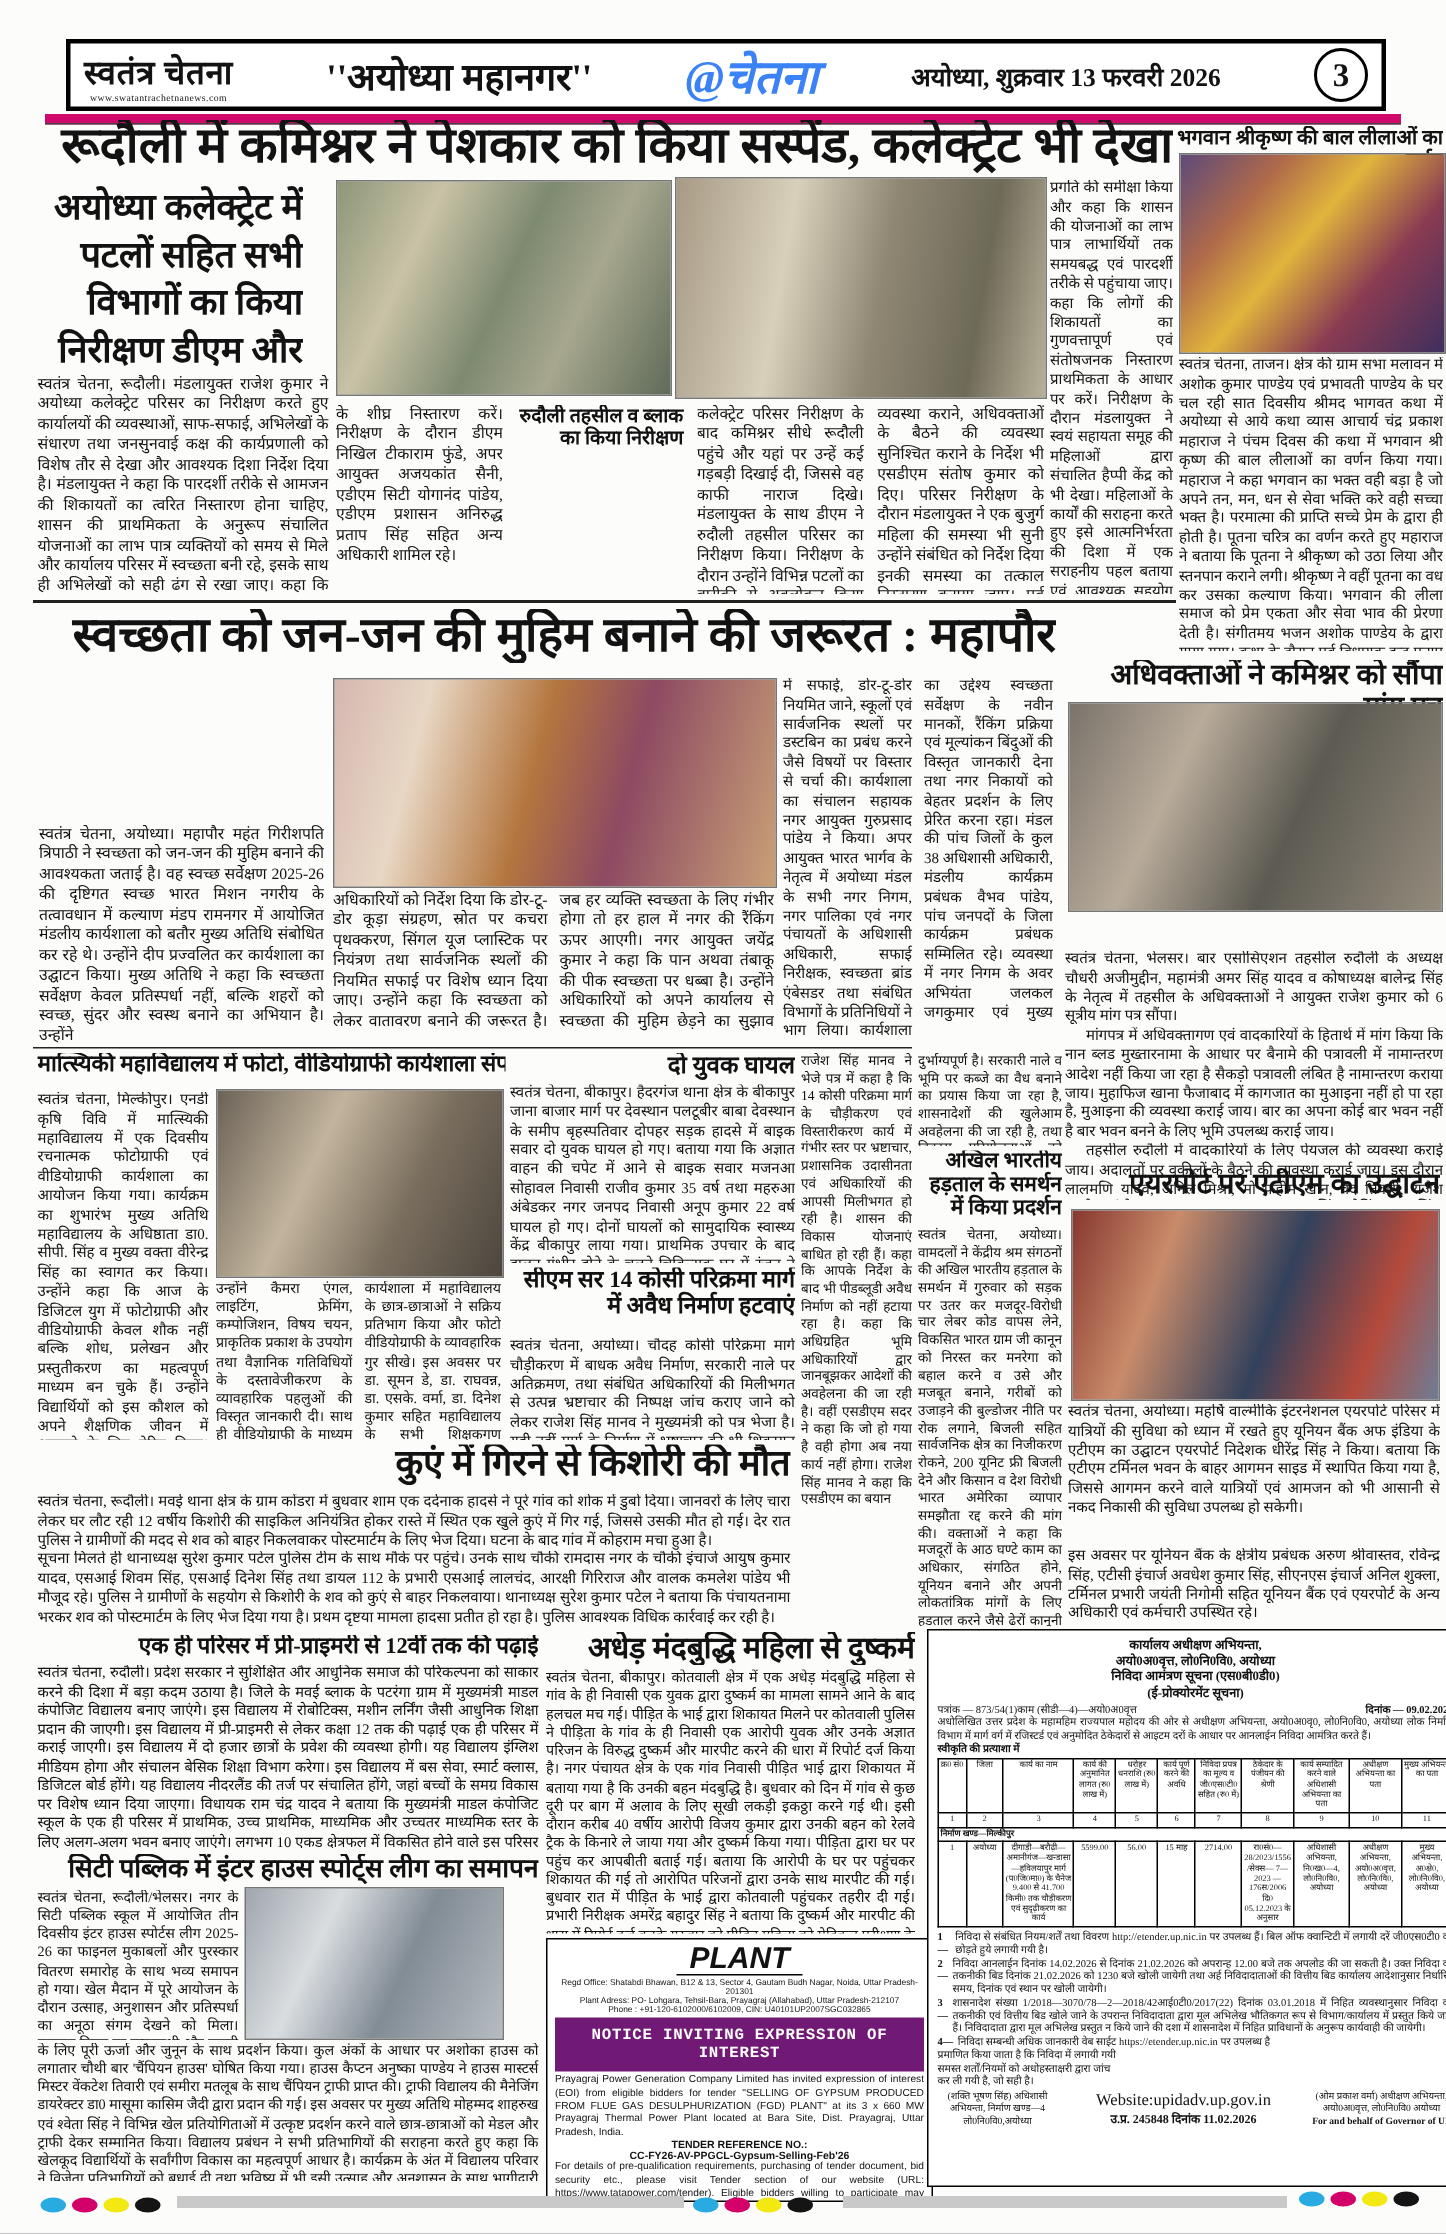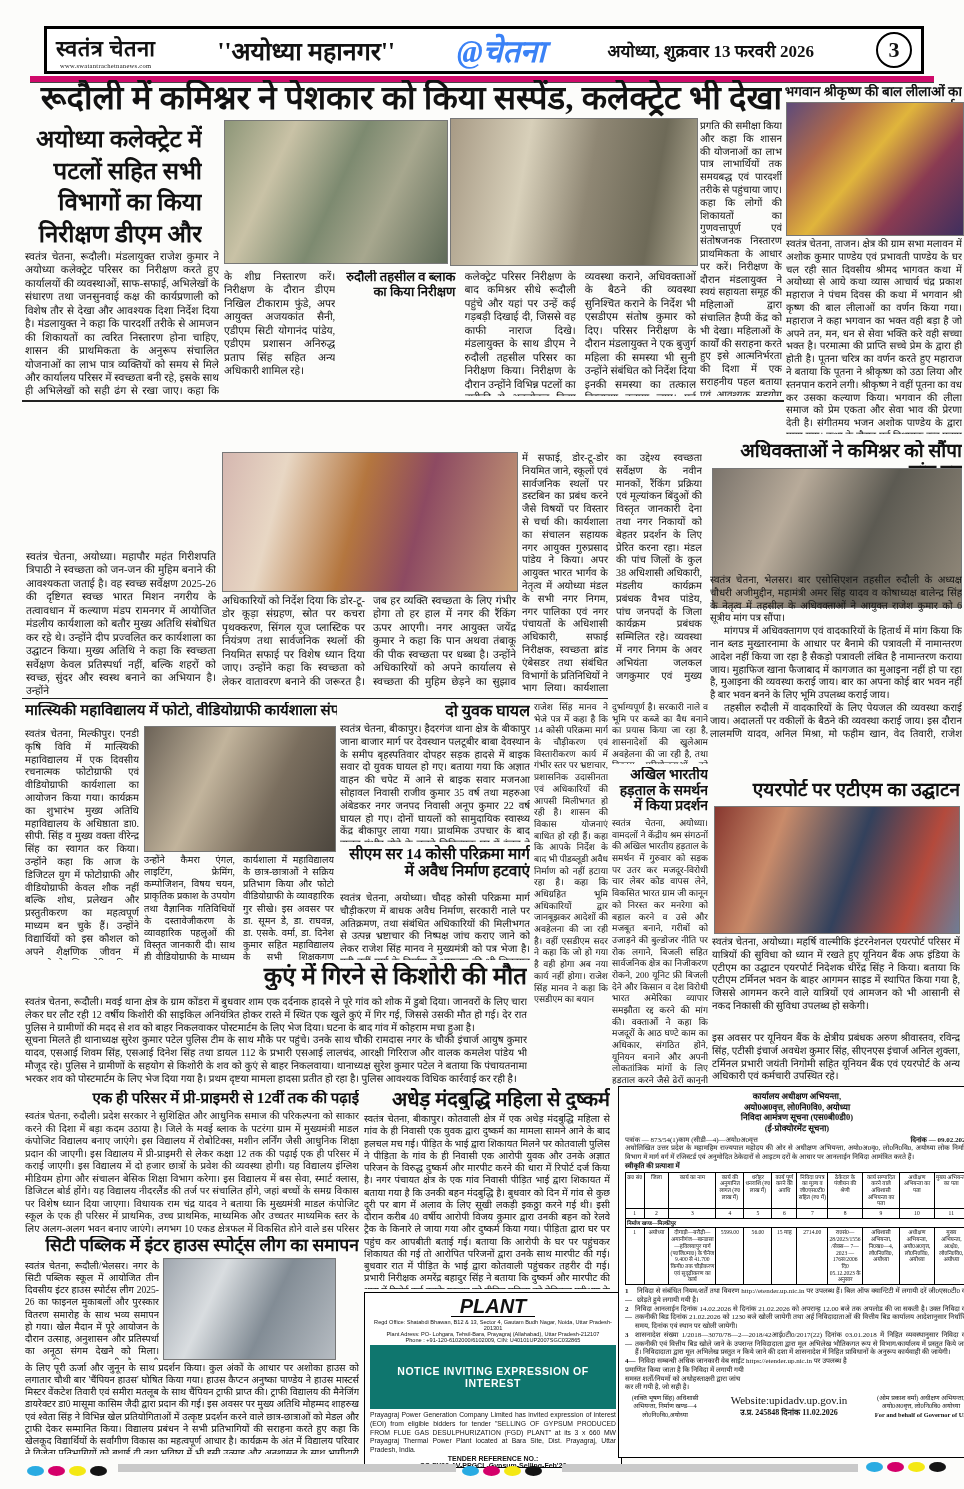--- a/index.html
+++ b/index.html
@@ -32,22 +32,22 @@
   .ph8{background:linear-gradient(115deg,#9fa6ae 0%,#d9dde0 30%,#828c95 60%,#b6bcc2 100%);}
   .cols2{column-count:2;column-gap:8px;}
   .cols4{column-count:4;column-gap:9px;}
   .inhead{font-weight:bold;text-align:right;font-size:13px;line-height:1.15;margin:3px 0;}
   .box{border:1.5px solid #000;background:#fff;}
   .tnd{font-size:7px;line-height:1.25;}
   .tnd-head{font-weight:bold;text-align:center;font-size:8.5px;line-height:1.25;}
   table.tt{border-collapse:collapse;width:100%;table-layout:fixed;}
   table.tt td,table.tt th{border:1px solid #000;font-size:5.6px;line-height:1.2;padding:1px;
         vertical-align:top;text-align:center;font-weight:normal;word-break:break-word;}
-  .banner{background:#0f766e;color:#fff;font-family:Liberation Sans, sans-serif;
-          font-weight:bold;text-align:center;font-size:12.5px;padding:20px 0;letter-spacing:.5px;}
+  .banner{background:#701a75;color:#fff;font-family:Liberation Mono, monospace;
+          font-weight:bold;text-align:center;font-size:12.5px;padding:6px 0;letter-spacing:.5px;}
   .ppg{font-family:"Liberation Sans",sans-serif;}
   .dot{display:inline-block;width:17px;height:10px;border-radius:50%;margin-right:4px;}
   .gbar{background:#c9c9c9;height:8px;}
   .sign{font-size:6.4px;line-height:1.3;text-align:center;}
 </style>
 </head>
 <body>
 
 <div class="page">
 
@@ -79,28 +79,29 @@
     <span class="j" style="display:block;">कलेक्ट्रेट परिसर निरीक्षण के बाद कमिश्नर सीधे रूदौली पहुंचे और यहां पर उन्हें कई गड़बड़ी दिखाई दी, जिससे वह काफी नाराज दिखे। मंडलायुक्त के साथ डीएम ने रुदौली तहसील परिसर का निरीक्षण किया। निरीक्षण के दौरान उन्होंने विभिन्न पटलों का बारीकी से अवलोकन किया तथा रिकर्ड रूम में अभिलेखों, पत्रावलियों एवं संबंधित रजिस्टरों की जांच की। उन्होंने तहसील परिसर में साफ सफाई के साथ पेयजल की</span>
     <span class="j" style="display:block;">व्यवस्था कराने, अधिवक्ताओं के बैठने की व्यवस्था सुनिश्चित कराने के निर्देश भी एसडीएम संतोष कुमार को दिए। परिसर निरीक्षण के दौरान मंडलायुक्त ने एक बुजुर्ग महिला की समस्या भी सुनी उन्होंने संबंधित को निर्देश दिया इनकी समस्या का तत्काल निस्तारण कराया जाए। पूर्व एसडीएम को सरकारी आवास खाली करने का निर्देश भी दिया है।</span>
 
   </div>
 
   <div class="abs ph ph3" style="left:786px;top:102px;width:176px;height:132px;"></div>
   <div class="abs j" style="left:786px;top:238px;width:176px;height:196px;font-size:10px;">स्वतंत्र चेतना, ताजन। क्षेत्र की ग्राम सभा मलावन में अशोक कुमार पाण्डेय एवं प्रभावती पाण्डेय के घर चल रही सात दिवसीय श्रीमद भागवत कथा में अयोध्या से आये कथा व्यास आचार्य चंद्र प्रकाश महाराज ने पंचम दिवस की कथा में भगवान श्री कृष्ण की बाल लीलाओं का वर्णन किया गया। महाराज ने कहा भगवान का भक्त वही बड़ा है जो अपने तन, मन, धन से सेवा भक्ति करे वही सच्चा भक्त है। परमात्मा की प्राप्ति सच्चे प्रेम के द्वारा ही होती है। पूतना चरित्र का वर्णन करते हुए महाराज ने बताया कि पूतना ने श्रीकृष्ण को उठा लिया और स्तनपान कराने लगी। श्रीकृष्ण ने वहीं पूतना का वध कर उसका कल्याण किया। भगवान की लीला समाज को प्रेम एकता और सेवा भाव की प्रेरणा देती है। संगीतमय भजन अशोक पाण्डेय के द्वारा गाया गया। कथा के दौरान पूर्व विधायक इन्द्र प्रताप तिवारी खब्बू ने पहुँच कर व्यास पीठ की पूजा की। कार्यक्रम में मनीराम पाण्डेय, राम इकबाल सिंह, बलराम मिश्र, श्याम चरन, गया प्रसाद यादव, राम विलास पाण्डेय, राम सूरत पाण्डेय, हरिशंकर पाण्डेय, सुशील यादव सहित भक्तों ने कथा सुना।</div>
 
   <div class="abs rule" style="left:22px;top:400px;width:762px;height:2px;"></div>
 
+  <div class="abs hd" style="left:22px;top:406px;width:682px;font-size:32px;">स्वच्छता को जन-जन की मुहिम बनाने की जरूरत : महापौर</div>
   <div class="abs j" style="left:26px;top:550px;width:190px;height:148px;">स्वतंत्र चेतना, अयोध्या। महापौर महंत गिरीशपति त्रिपाठी ने स्वच्छता को जन-जन की मुहिम बनाने की आवश्यकता जताई है। वह स्वच्छ सर्वेक्षण 2025-26 की दृष्टिगत स्वच्छ भारत मिशन नगरीय के तत्वावधान में कल्याण मंडप रामनगर में आयोजित मंडलीय कार्यशाला को बतौर मुख्य अतिथि संबोधित कर रहे थे। उन्होंने दीप प्रज्वलित कर कार्यशाला का उद्घाटन किया। मुख्य अतिथि ने कहा कि स्वच्छता सर्वेक्षण केवल प्रतिस्पर्धा नहीं, बल्कि शहरों को स्वच्छ, सुंदर और स्वस्थ बनाने का अभियान है। उन्होंने</div>
   <div class="abs ph ph4" style="left:222px;top:452px;width:294px;height:138px;"></div>
   <div class="abs cols2 j" style="left:222px;top:594px;width:294px;height:104px;">अधिकारियों को निर्देश दिया कि डोर-टू-डोर कूड़ा संग्रहण, स्रोत पर कचरा पृथक्करण, सिंगल यूज प्लास्टिक पर नियंत्रण तथा सार्वजनिक स्थलों की नियमित सफाई पर विशेष ध्यान दिया जाए। उन्होंने कहा कि स्वच्छता को लेकर वातावरण बनाने की जरूरत है। जब हर व्यक्ति स्वच्छता के लिए गंभीर होगा तो हर हाल में नगर की रैंकिंग ऊपर आएगी। नगर आयुक्त जयेंद्र कुमार ने कहा कि पान अथवा तंबाकू की पीक स्वच्छता पर धब्बा है। उन्होंने अधिकारियों को अपने कार्यालय से स्वच्छता की मुहिम छेड़ने का सुझाव दिया। उन्होंने ठोस अपशिष्ट प्रबंधन, स्लम एरिया</div>
   <div class="abs cols2 j" style="left:522px;top:452px;width:180px;height:246px;font-size:10px;">में सफाई, डोर-टू-डोर नियमित जाने, स्कूलों एवं सार्वजनिक स्थलों पर डस्टबिन का प्रबंध करने जैसे विषयों पर विस्तार से चर्चा की। कार्यशाला का संचालन सहायक नगर आयुक्त गुरुप्रसाद पांडेय ने किया। अपर आयुक्त भारत भार्गव के नेतृत्व में अयोध्या मंडल के सभी नगर निगम, नगर पालिका एवं नगर पंचायतों के अधिशासी अधिकारी, सफाई निरीक्षक, स्वच्छता ब्रांड एंबेसडर तथा संबंधित विभागों के प्रतिनिधियों ने भाग लिया। कार्यशाला का उद्देश्य स्वच्छता सर्वेक्षण के नवीन मानकों, रैंकिंग प्रक्रिया एवं मूल्यांकन बिंदुओं की विस्तृत जानकारी देना तथा नगर निकायों को बेहतर प्रदर्शन के लिए प्रेरित करना रहा। मंडल की पांच जिलों के कुल 38 अधिशासी अधिकारी, मंडलीय कार्यक्रम प्रबंधक वैभव पांडेय, पांच जनपदों के जिला कार्यक्रम प्रबंधक सम्मिलित रहे। व्यवस्था में नगर निगम के अवर अभियंता जलकल जगकुमार एवं मुख्य सफाई निरीक्षक राजेश झा का सहयोग रहा।</div>
 
   <div class="abs hd" style="left:710px;top:440px;width:252px;font-size:19px;">अधिवक्ताओं ने कमिश्नर को सौंपा मांग पत्र</div>
   <div class="abs ph ph5" style="left:712px;top:468px;width:248px;height:138px;"></div>
-  <div class="abs" style="left:710px;top:574px;width:252px;height:166px;overflow:hidden;">
+  <div class="abs" style="left:710px;top:634px;width:252px;height:166px;overflow:hidden;">
     <div class="j" style="font-size:10px;">स्वतंत्र चेतना, भेलसर। बार एसोसिएशन तहसील रुदौली के अध्यक्ष चौधरी अजीमुद्दीन, महामंत्री अमर सिंह यादव व कोषाध्यक्ष बालेन्द्र सिंह के नेतृत्व में तहसील के अधिवक्ताओं ने आयुक्त राजेश कुमार को 6 सूत्रीय मांग पत्र सौंपा।</div>
     <div class="j" style="font-size:10px;text-indent:14px;">मांगपत्र में अधिवक्तागण एवं वादकारियों के हितार्थ में मांग किया कि नान ब्लड मुख्तारनामा के आधार पर बैनामे की पत्रावली में नामान्तरण आदेश नहीं किया जा रहा है सैकड़ो पत्रावली लंबित है नामान्तरण कराया जाय। मुहाफिज खाना फैजाबाद में कागजात का मुआइना नहीं हो पा रहा है, मुआइना की व्यवस्था कराई जाय। बार का अपना कोई बार भवन नहीं है बार भवन बनने के लिए भूमि उपलब्ध कराई जाय।</div>
     <div class="j" style="font-size:10px;text-indent:14px;">तहसील रुदौली में वादकारियों के लिए पेयजल की व्यवस्था कराई जाय। अदालतों पर वकीलों के बैठने की व्यवस्था कराई जाय। इस दौरान लालमणि यादव, अनिल मिश्रा, मो फहीम खान, वेद तिवारी, राजेश पाण्डेय, संतोष कुमार, अजय यादव, इन्द्र बहादुर सिंह, गोविंद प्रताप सिंह, कमरुद्दीन अहमद, वेद तिवारी, महेश, सुरेन्द्र यादव सहित अन्य अधिवक्ता गण मौजूद रहे।</div>
   </div>
 
   <div class="abs rule" style="left:22px;top:698px;width:586px;height:1px;"></div>
 
   <div class="abs hd nowrap" style="left:25px;top:702px;width:312px;font-size:15px;">मात्स्यिकी महाविद्यालय में फोटो, वीडियोग्राफी कार्यशाला संपन्न</div>
   <div class="abs j" style="left:25px;top:728px;width:114px;height:232px;font-size:10px;">स्वतंत्र चेतना, मिल्कीपुर। एनडी कृषि विवि में मात्स्यिकी महाविद्यालय में एक दिवसीय रचनात्मक फोटोग्राफी एवं वीडियोग्राफी कार्यशाला का आयोजन किया गया। कार्यक्रम का शुभारंभ मुख्य अतिथि महाविद्यालय के अधिष्ठाता डा0. सीपी. सिंह व मुख्य वक्ता वीरेन्द्र सिंह का स्वागत कर किया। उन्होंने कहा कि आज के डिजिटल युग में फोटोग्राफी और वीडियोग्राफी केवल शौक नहीं बल्कि शोध, प्रलेखन और प्रस्तुतीकरण का महत्वपूर्ण माध्यम बन चुके हैं। उन्होंने विद्यार्थियों को इस कौशल को अपने शैक्षणिक जीवन में अपनाने के लिए प्रेरित किया। मुख्य वक्ता वीरेन्द्र सिंह ने कार्यशाला के दौरान रचनात्मक फोटोग्राफी के विभिन्न आयामों पर प्रकाश डाला।</div>
   <div class="abs ph ph6" style="left:144px;top:726px;width:190px;height:124px;"></div>

